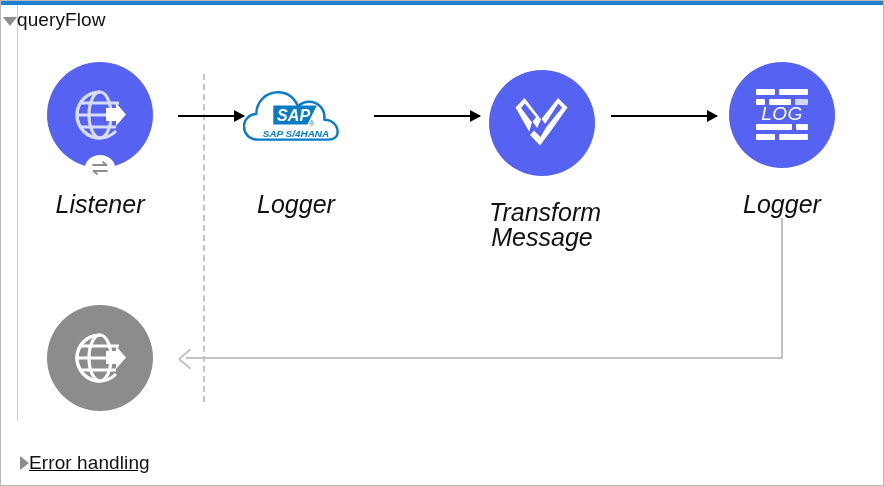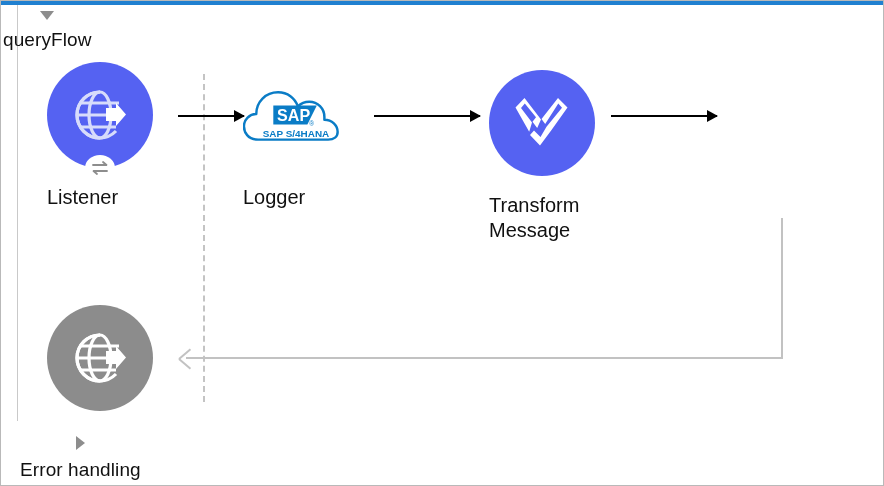--- a/index.html
+++ b/index.html
@@ -42,26 +42,24 @@
     width: 866px;
     height: 416px;
     box-sizing: border-box;
     border-left: 1px solid #c9c9c9;
   }
 
   .region-header {
     position: absolute;
     display: flex;
     align-items: center;
-    gap: 9px;
     user-select: none;
-    flex-direction: column;
   }
   .region-header.query { left: 3px; top: 9px; }
-  .region-header.err   { left: 20px; top: 436px; }
+  .region-header.err   { left: 20px; top: 452px; text-decoration: underline; }
 
   .tri {
     width: 0; height: 0;
     display: inline-block;
   }
   .tri-down {
     border-left: 7px solid transparent;
     border-right: 7px solid transparent;
     border-top: 9px solid #8d8d8d;
     margin-top: 2px;
@@ -75,37 +73,39 @@
     font-size: 19px;
     color: #111111;
     letter-spacing: 0.1px;
     white-space: nowrap;
   }
 
   
   .node {
     position: absolute;
     width: 106px;
+    text-align: center;
+    font-style: italic;
   }
   .node .bubble {
     width: 106px;
     height: 106px;
     border-radius: 50%;
     display: flex;
     align-items: center;
     justify-content: center;
     position: relative;
     margin: 0 auto;
   }
   .node .bubble.blue { background: #5562f2; }
   .node .bubble.gray { background: #8c8c8c; }
   .node .bubble.plain { background: transparent; }
   .node .caption {
-    margin-top: 17px;
-    font-size: 20px;
+    margin-top: 24px;
+    font-size: 25px;
     line-height: 25px;
     color: #111111;
     white-space: pre-line;
   }
   .badge {
     position: absolute;
     left: 50%;
     transform: translateX(-50%);
     bottom: -13px;
     width: 30px;
@@ -247,20 +247,39 @@
       </svg>
     </div>
     <div class="caption">Transform
 Message</div>
   </div>
 
   <div class="conn" style="left:611px; top:115px; width:106px;">
     <span class="head"></span>
   </div>
 
+  <div class="node" style="left:729px; top:62px;">
+    <div class="bubble blue">
+      <svg width="62" height="58" viewBox="0 0 62 58">
+        <g fill="#ffffff">
+          <rect x="5" y="3" width="19" height="6" rx="1"></rect>
+          <rect x="28" y="3" width="29" height="6" rx="1"></rect>
+          <rect x="5" y="13" width="9" height="6" rx="1"></rect>
+          <rect x="18" y="13" width="22" height="6" rx="1"></rect>
+          <rect x="44" y="13" width="13" height="6" rx="1" opacity="0.75"></rect>
+          <rect x="5" y="38" width="36" height="6" rx="1"></rect>
+          <rect x="45" y="38" width="12" height="6" rx="1"></rect>
+          <rect x="5" y="48" width="19" height="6" rx="1"></rect>
+          <rect x="28" y="48" width="29" height="6" rx="1"></rect>
+        </g>
+        <text x="31" y="34" text-anchor="middle" font-family="'Liberation Sans', sans-serif" font-size="19" letter-spacing="0.5" fill="#ffffff">LOG</text>
+      </svg>
+    </div>
+    <div class="caption">Logger</div>
+  </div>
 
   <div class="ret-v" style="left:781px; top:218px; height:141px;"></div>
   <div class="ret-h" style="left:186px; top:357px; width:597px;"></div>
   <div class="ret-head" style="left:179px; top:351px;"></div>
 
   <div class="node" style="left:47px; top:305px;">
     <div class="bubble gray">
       <svg width="64" height="64" viewBox="0 0 64 64">
         <g fill="none" stroke="#ffffff" stroke-width="3.2">
           <path d="M32 9 A23 23 0 1 0 32 55 A23 23 0 0 0 48 48"></path>

